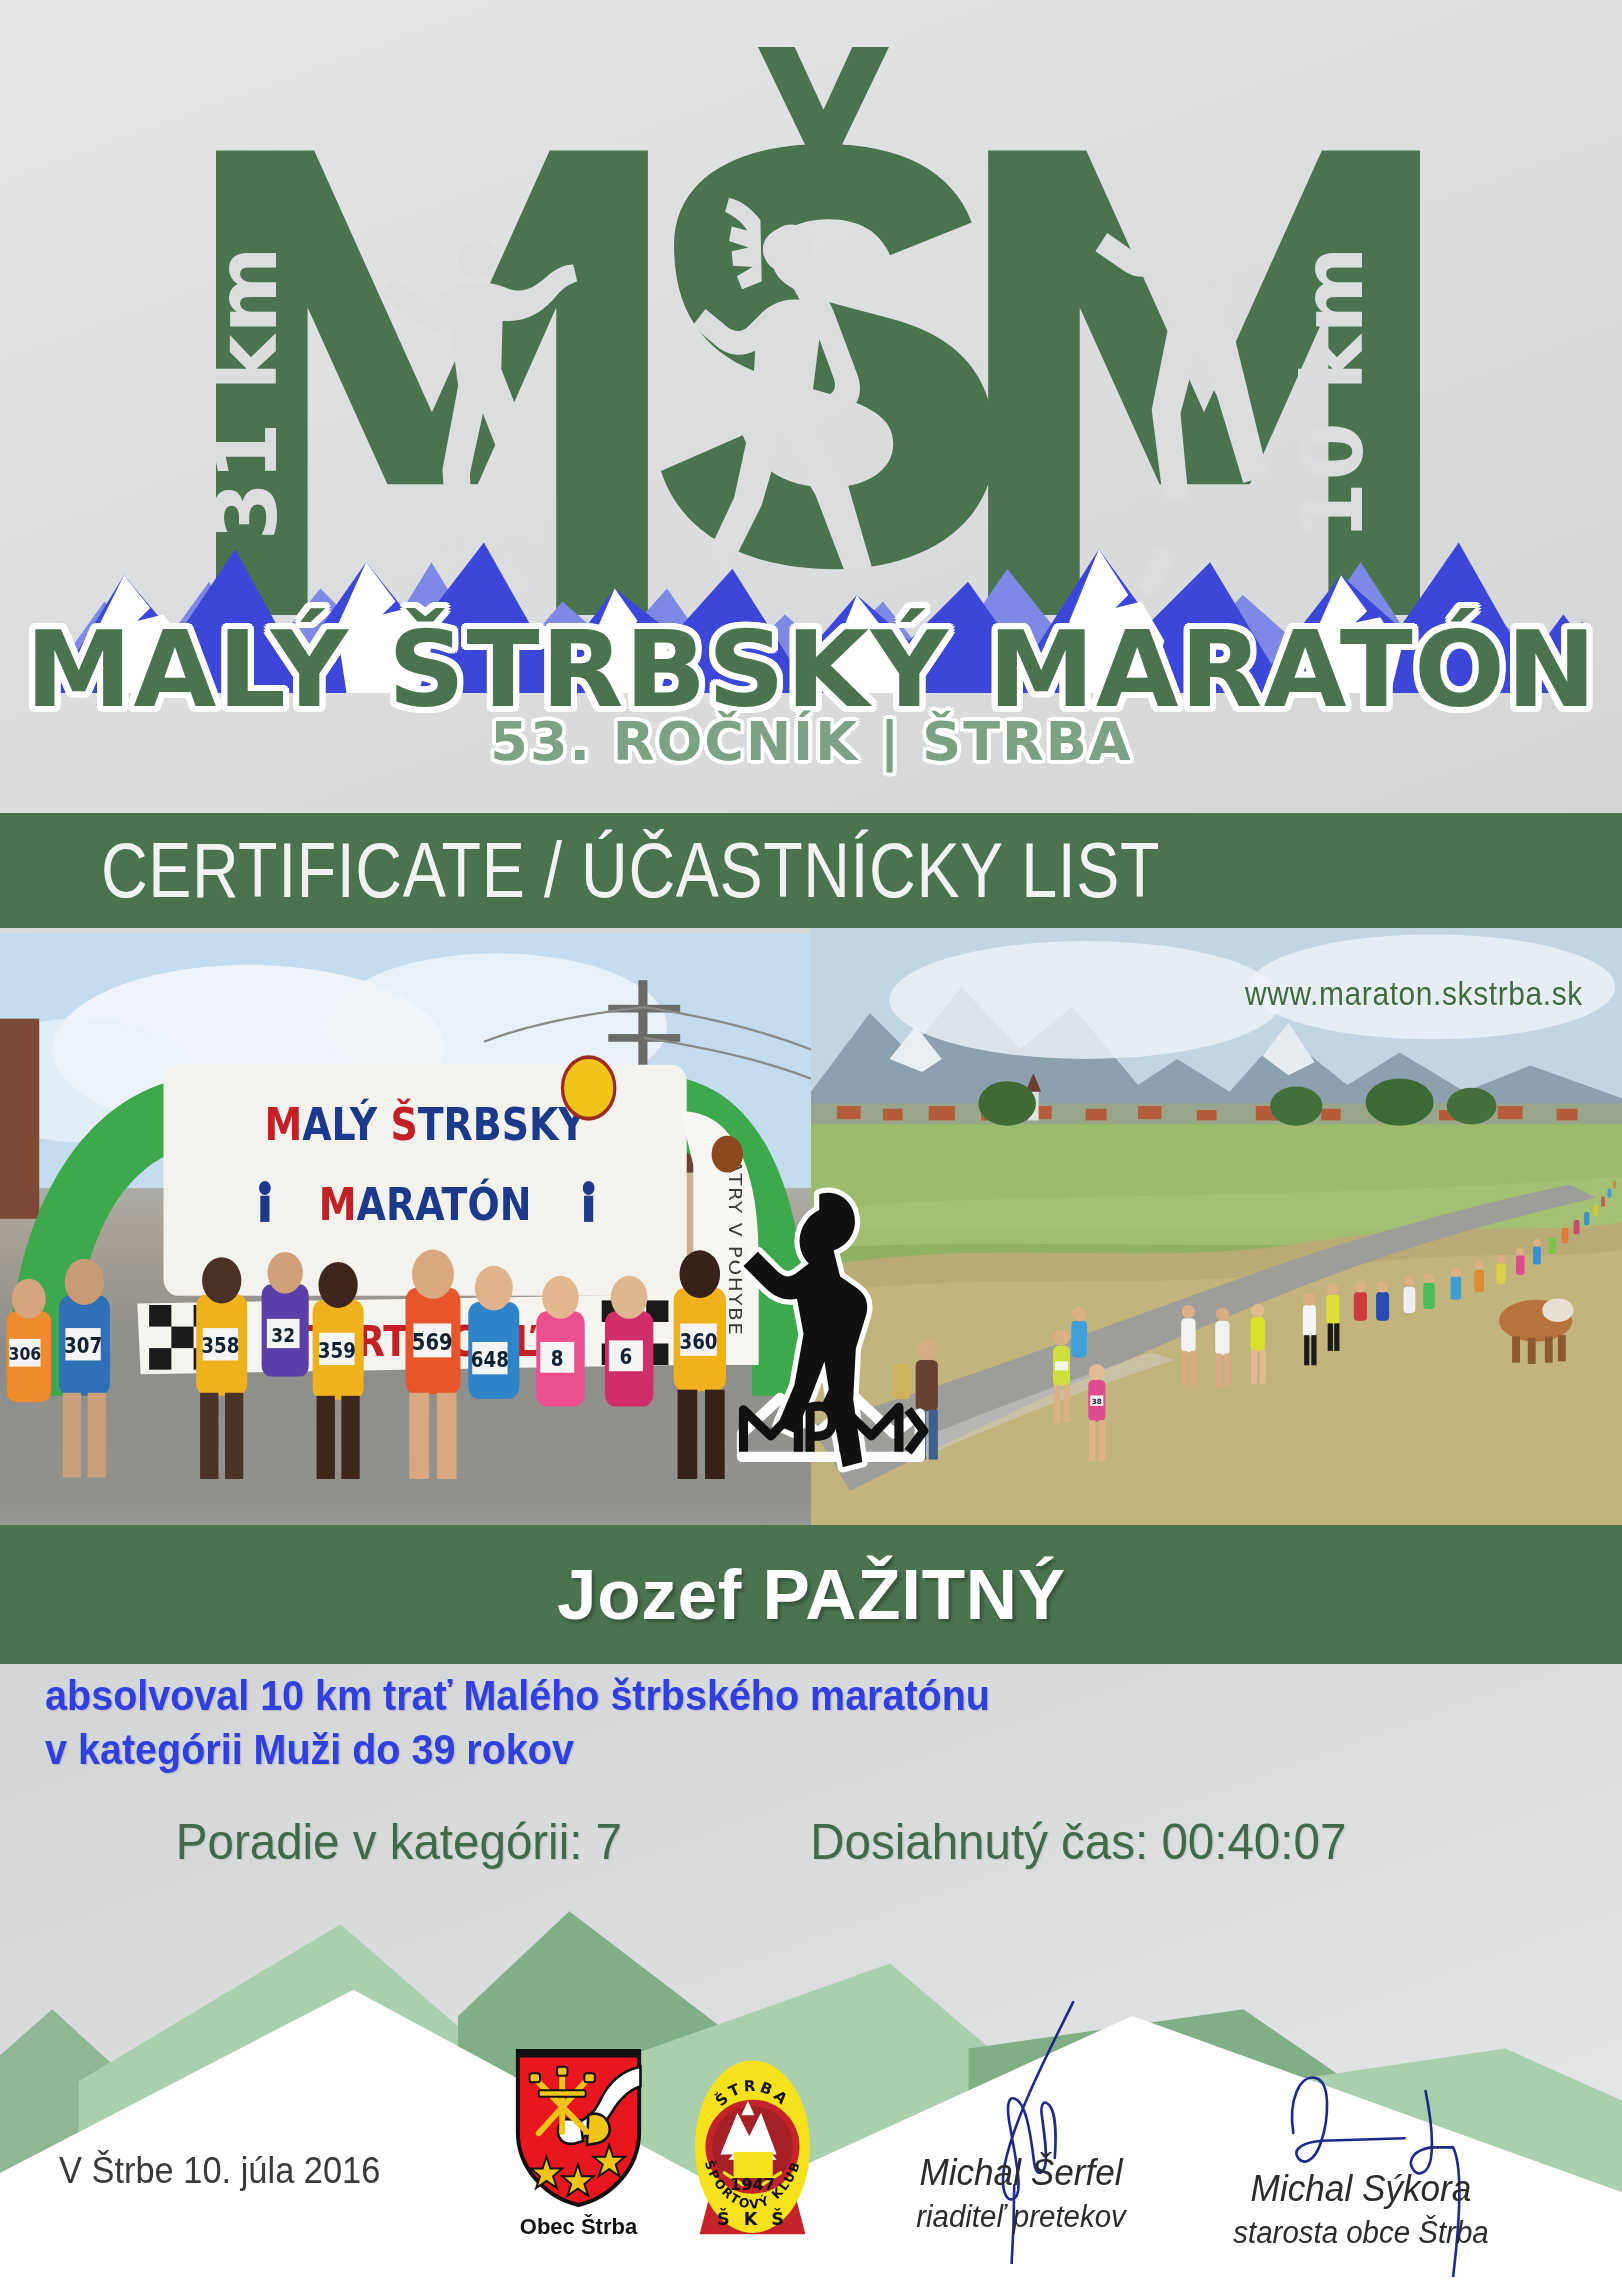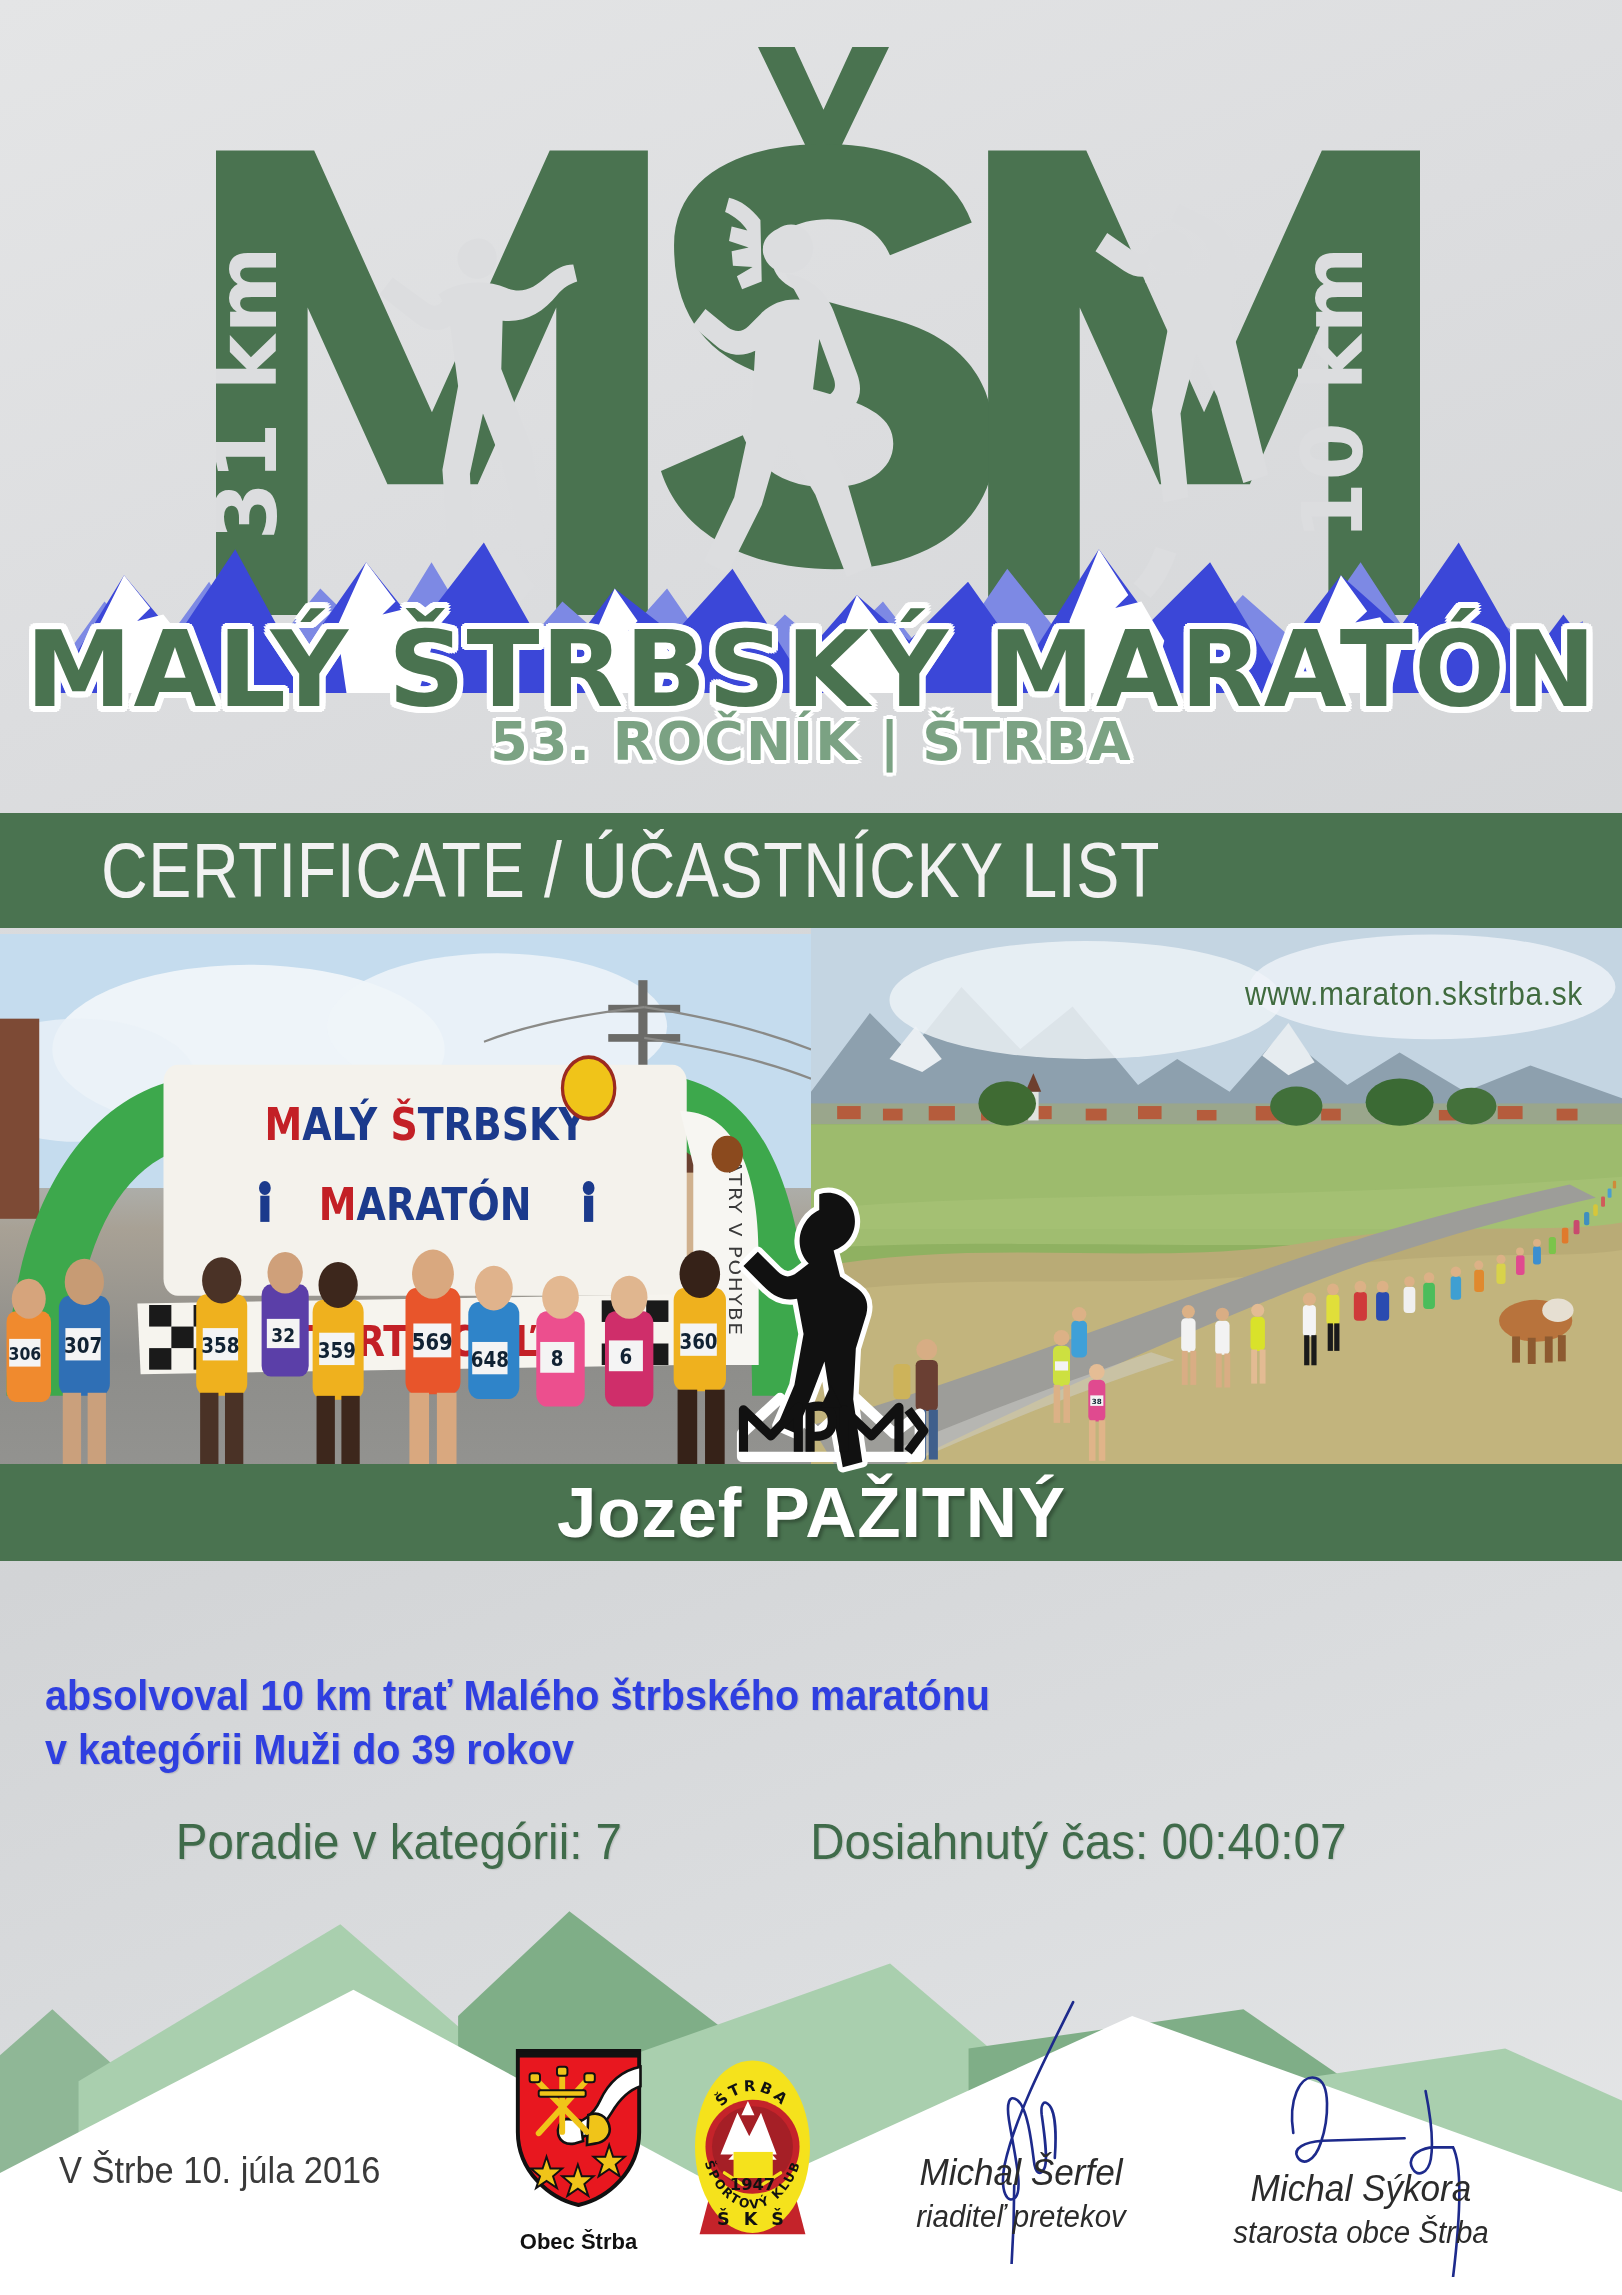--- a/index.html
+++ b/index.html
@@ -97,21 +97,21 @@
     text-shadow:0 0.7px 1.3px rgba(255,255,255,0.45);
   }
   #msm-overlay {
     position:absolute; left:733px; top:249px; width:196px; height:301px;
     z-index:5;
   }
   #msm-overlay svg { width:100%; height:100%; }
 
   
   #name-band {
-    position:absolute; left:0; top:1464px; width:1623px; height:97px;
+    position:absolute; left:0; top:1525px; width:1623px; height:139px;
     background:#4a7350;
     display:flex; align-items:center; justify-content:center;
   }
   #runner-name {
     color:#ffffff; font-size:71px; font-weight:bold;
     font-family:"Liberation Sans", sans-serif;
     letter-spacing:0.7px; white-space:nowrap;
     text-shadow:2.6px 2.6px 3.3px rgba(0,0,0,0.28);
   }
 
@@ -156,21 +156,21 @@
     font-size:37px; color:#3a3a3a;
     font-family:"Liberation Sans", sans-serif;
     white-space:nowrap;
     transform:scaleX(0.93); transform-origin:left center;
   }
 
   #emblem-obec { position:absolute; left:510px; top:-34px; width:137px; height:196px; }
   #emblem-obec svg { width:100%; height:162px; display:block; }
   #emblem-obec .cap {
     text-align:center; font-size:22px; font-weight:bold; color:#111;
-    font-family:"Liberation Sans", sans-serif; margin-top:20px;
+    font-family:"Liberation Sans", sans-serif; margin-top:5px;
   }
   #emblem-sks { position:absolute; left:677px; top:-31px; width:151px; height:196px; }
   #emblem-sks svg { width:100%; height:100%; display:block; }
 
   .sig-block { position:absolute; width:366px; text-align:center;font-style:italic; }
   #sig-serfel { left:838px; top:0px; }
   #sig-sykora { left:1178px; top:16px; }
   .sig-mark { position:absolute; width:275px; height:275px; pointer-events:none; }
   #mark-serfel { left:916px; top:-92px; }
   #mark-sykora { left:1237px; top:-79px; }

